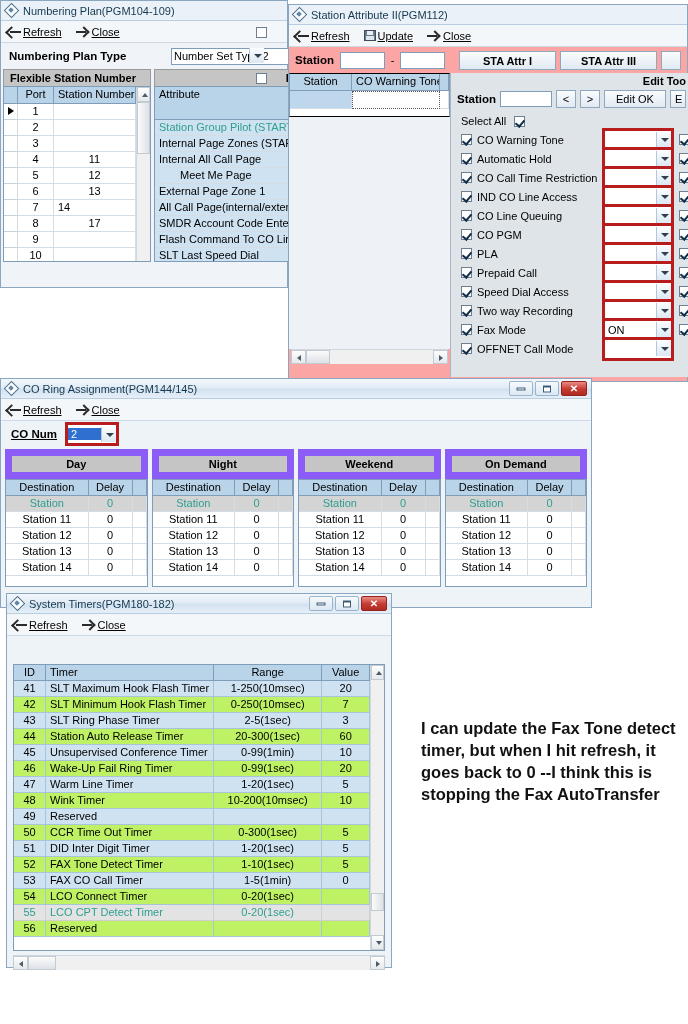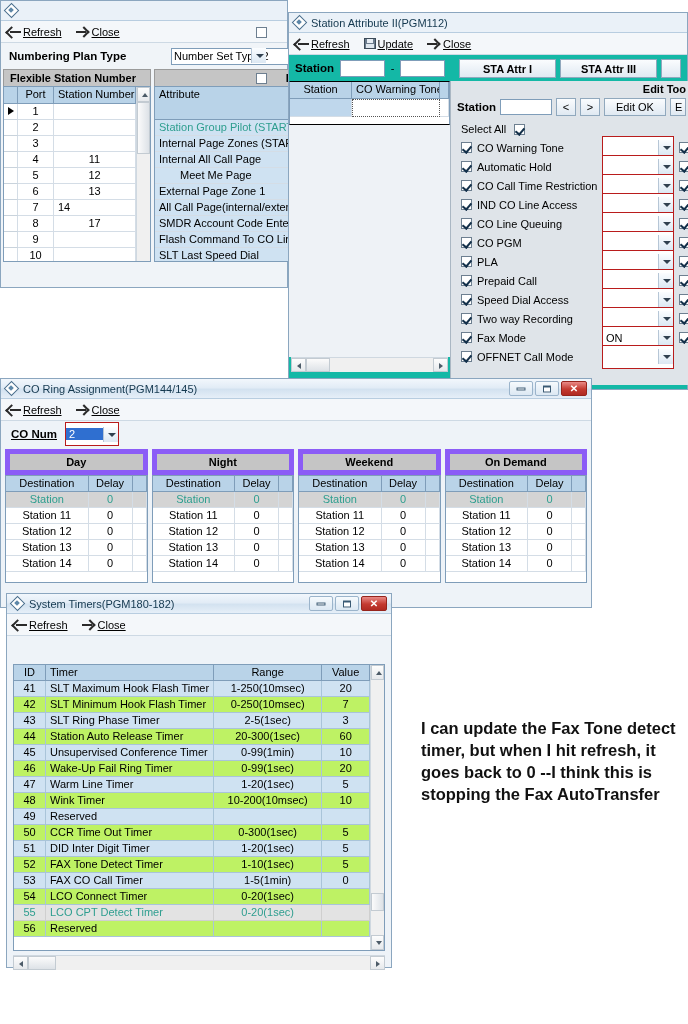--- a/index.html
+++ b/index.html
@@ -71,28 +71,28 @@
 
   
   .grid { border:1px solid #7f9db9; background:#fff; }
   .ghead { display:flex; background:#b9d3e8; font-weight:normal; }
   .ghead > div { border-right:1px solid #7f9db9; border-bottom:1px solid #7f9db9;
                  padding:1px 4px; text-align:center; white-space:nowrap; overflow:hidden; }
   .grow { display:flex; }
   .grow > div { border-right:1px solid #d4dde6; border-bottom:1px solid #d4dde6;
                 padding:1px 4px; white-space:nowrap; overflow:hidden; }
   .secthead {
-    background:#c5c5c5; border:5px solid #8b5cf6; font-weight:bold;
+    background:#c5c5c5; border:7px solid #8b5cf6; font-weight:bold;
     text-align:center; padding:2px 4px; font-size:11px;
   }
 
   
   .tbox { background:#fff; border:1px solid #7f9db9; height:16px; }
   .combo { display:inline-flex; align-items:center; background:#fff;
-           border:1px solid #b91c1c; height:24px; }
+           border:3px solid #b91c1c; height:24px; }
   .combo span.val { flex:1; padding:0 3px; white-space:nowrap; overflow:hidden; }
   .combo .arrow { width:15px; height:15px; border-left:1px solid #b6c6d6;
                   background:linear-gradient(to bottom,#fbfdff,#dce8f3);
                   position:relative; flex:0 0 15px; }
   .combo .arrow:after { content:""; position:absolute; left:4px; top:6px;
       border-left:4px solid transparent; border-right:4px solid transparent;
       border-top:4px solid #30404f; }
   .cbx { width:11px; height:11px; background:#fff; border:1px solid #6d7f90;
          display:inline-block; position:relative; flex:0 0 11px; }
   .cbx.on:after {
@@ -155,21 +155,21 @@
   
   #pgm161 { left:0; top:272; width:276px; height:96px; background:#dbe6f0;
             border:1px solid #9fb6cb; }
   .pgm161-title { font-weight:bold; font-size:16px; padding:0 0 2px 14px;
                   background:#fff; letter-spacing:.3px; }
   .pgm-row { display:flex; align-items:center; height:23px; padding:0 8px;
              border-bottom:1px solid #c8d6e3; }
   .pgm-row .lbl { flex:1; font-size:11px; }
 
   
-  #winStation { left:288px; top:12px; width:400px; height:378px; background:#14b8a6; }
+  #winStation { left:288px; top:4px; width:400px; height:378px; background:#fca5a5; }
   .sa-station-row { display:flex; align-items:center; height:26px; padding:0 6px; gap:6px; }
   .sa-lbl { font-weight:bold; font-size:11.5px; }
   .sa-input { width:52px; height:17px; border:1px solid #7f9db9; background:#fff; }
   .sa-tabs { display:flex; gap:4px; margin-left:8px; }
   .sa-tab { width:97px; height:19px; line-height:15px; }
   .sa-main { display:flex; height:304px; }
   .sa-leftgrid { width:170px; }
   .sa-right { flex:1; background:#dfe4e9; border-left:1px solid #aab7c3; }
   .edit-tools-bar { text-align:right; font-weight:bold; font-size:11px;
                     padding:2px 6px; }
@@ -213,20 +213,21 @@
   #note { position:absolute; left:421px; top:718px; width:262px;
           font-size:16.5px; font-weight:bold; line-height:1.33;
           color:#111; font-family:"Liberation Sans", sans-serif; }
 </style>
 </head>
 <body>
 
 <div class="win" id="winNumbering">
   <div class="win-title plain">
     <span class="diamond"></span>
+    <span class="win-title-text">Numbering Plan(PGM104-109)</span>
   </div>
   <div class="toolbar">
     <span class="tb-item">
       <span class="ico-refresh"></span>
       <span class="u">Refresh</span>
     </span>
     <span class="tb-item">
       <span class="ico-close"></span>
       <span class="u">Close</span>
     </span>

